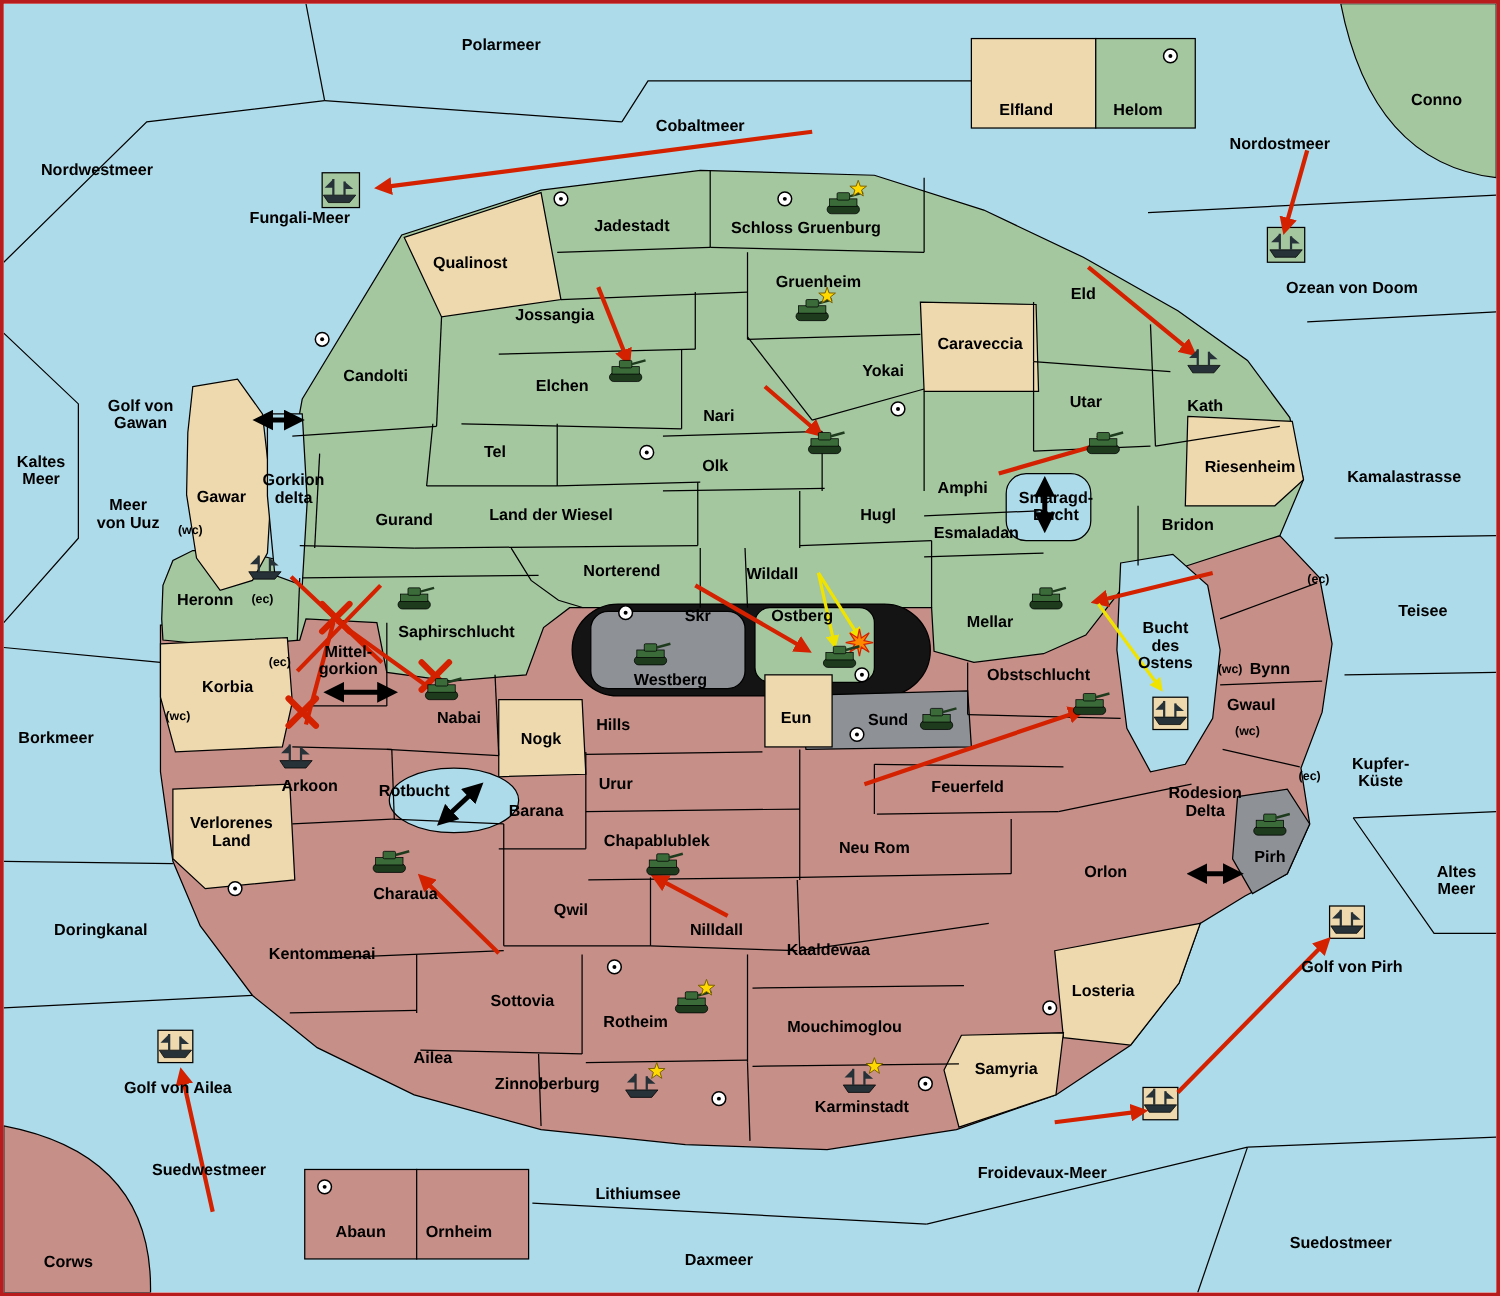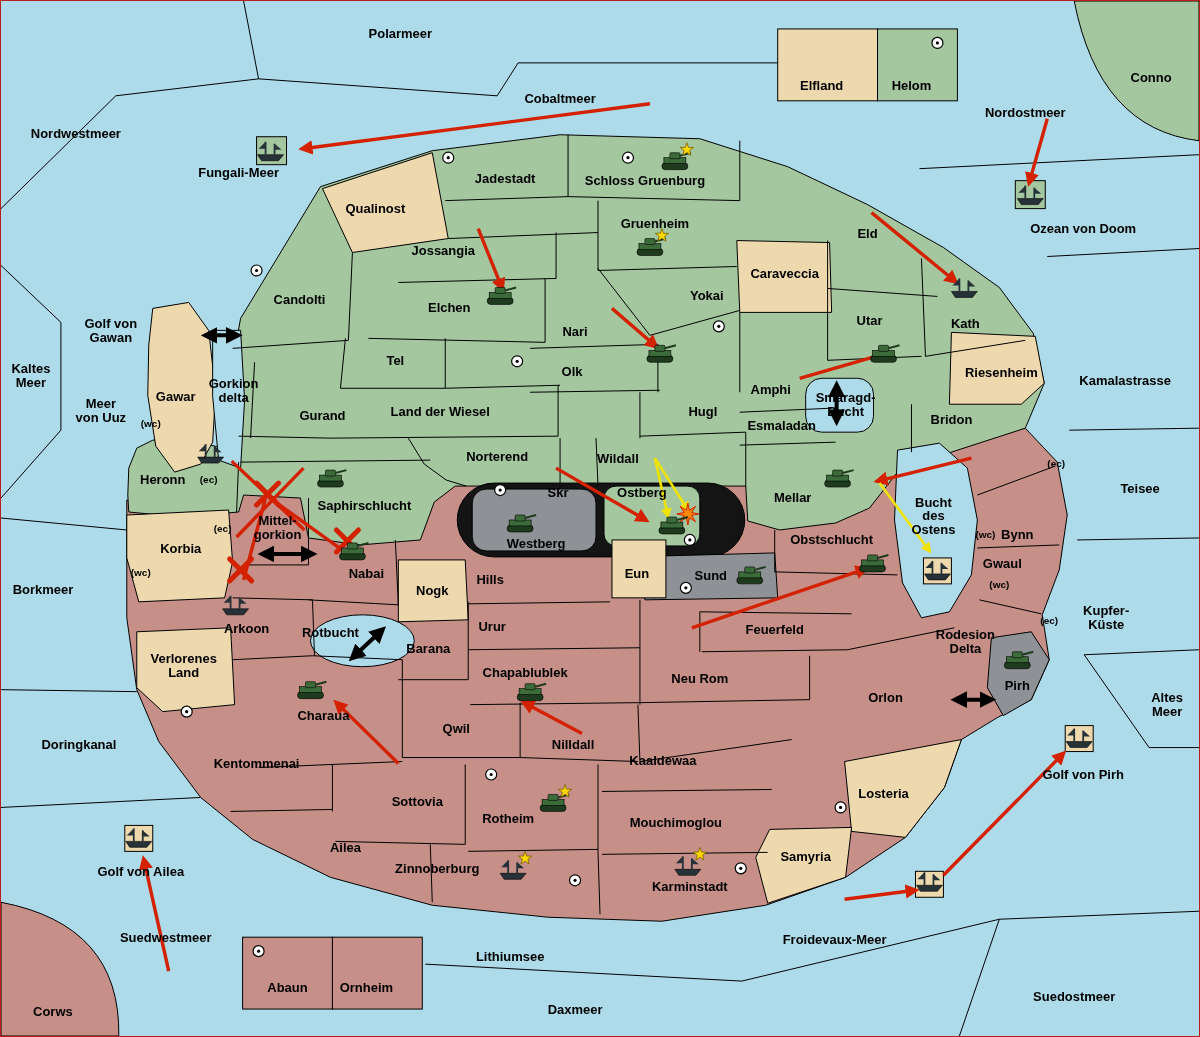--- a/index.html
+++ b/index.html
@@ -1,18 +1,18 @@
 <!DOCTYPE html>
 <html><head>
 <meta charset="utf-8">
 <style>
   html,body{margin:0;padding:0;background:#ffffff;}
   #map-viewport{
     width:1200px;height:1037px;position:relative;
-    border:1px solid #b91c1c;box-sizing:border-box;
+    border:3px solid #b91c1c;box-sizing:border-box;
     font-family:"Liberation Sans",sans-serif;
   }
   #map-viewport svg{display:block;width:100%;height:100%;}
   svg text{font-family:"Liberation Sans","DejaVu Sans",sans-serif;}
 </style>
 </head>
 <body>
 
 <div id="map-viewport">
   <svg xmlns="http://www.w3.org/2000/svg" viewBox="0 0 1200 1037" preserveAspectRatio="none">

